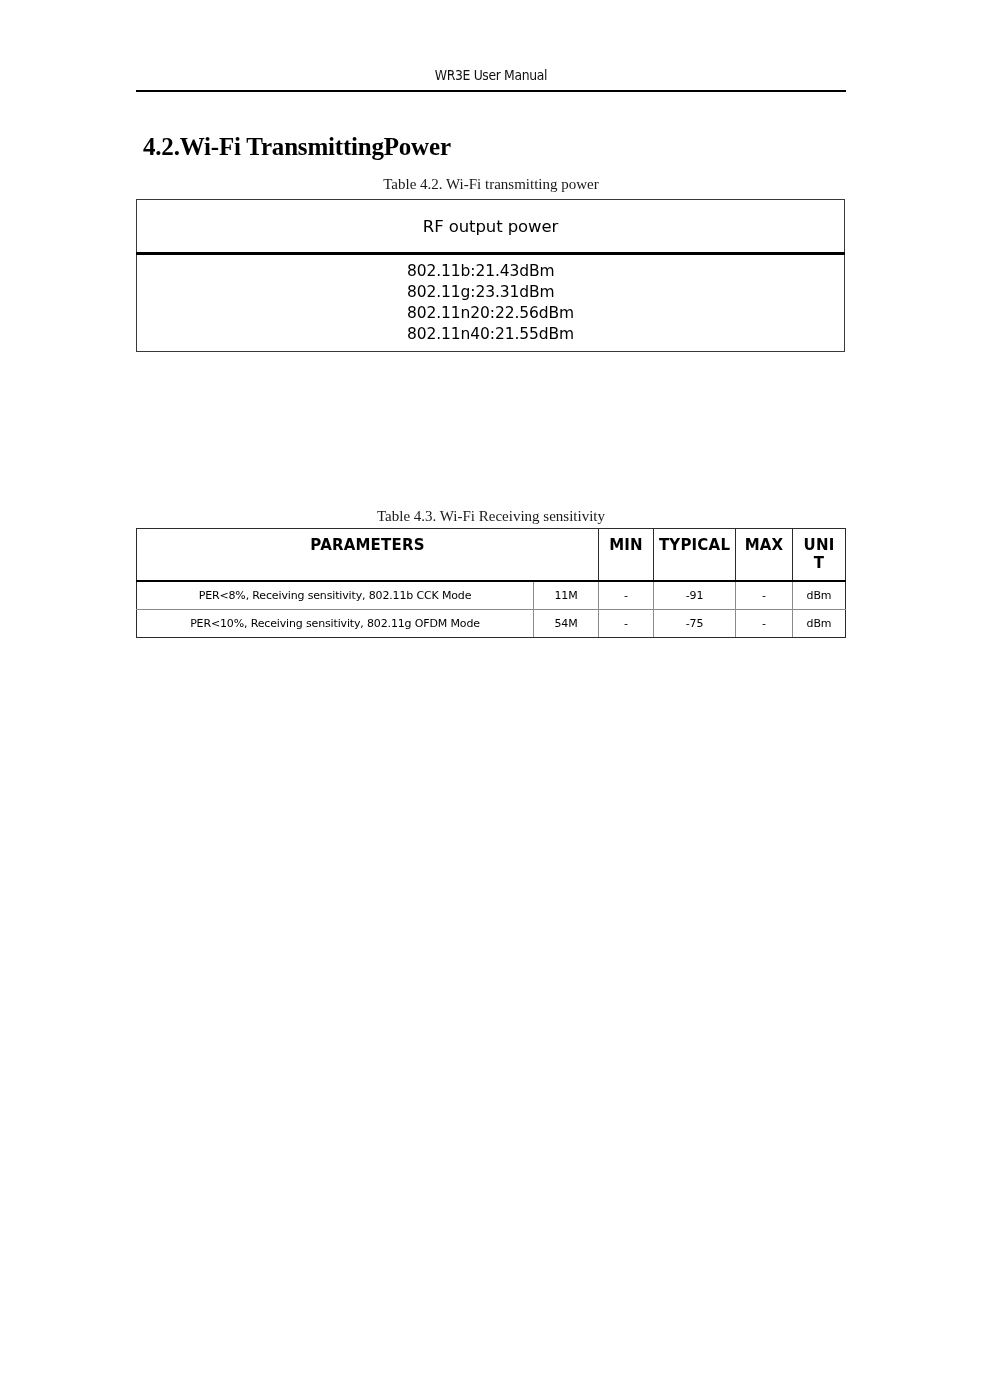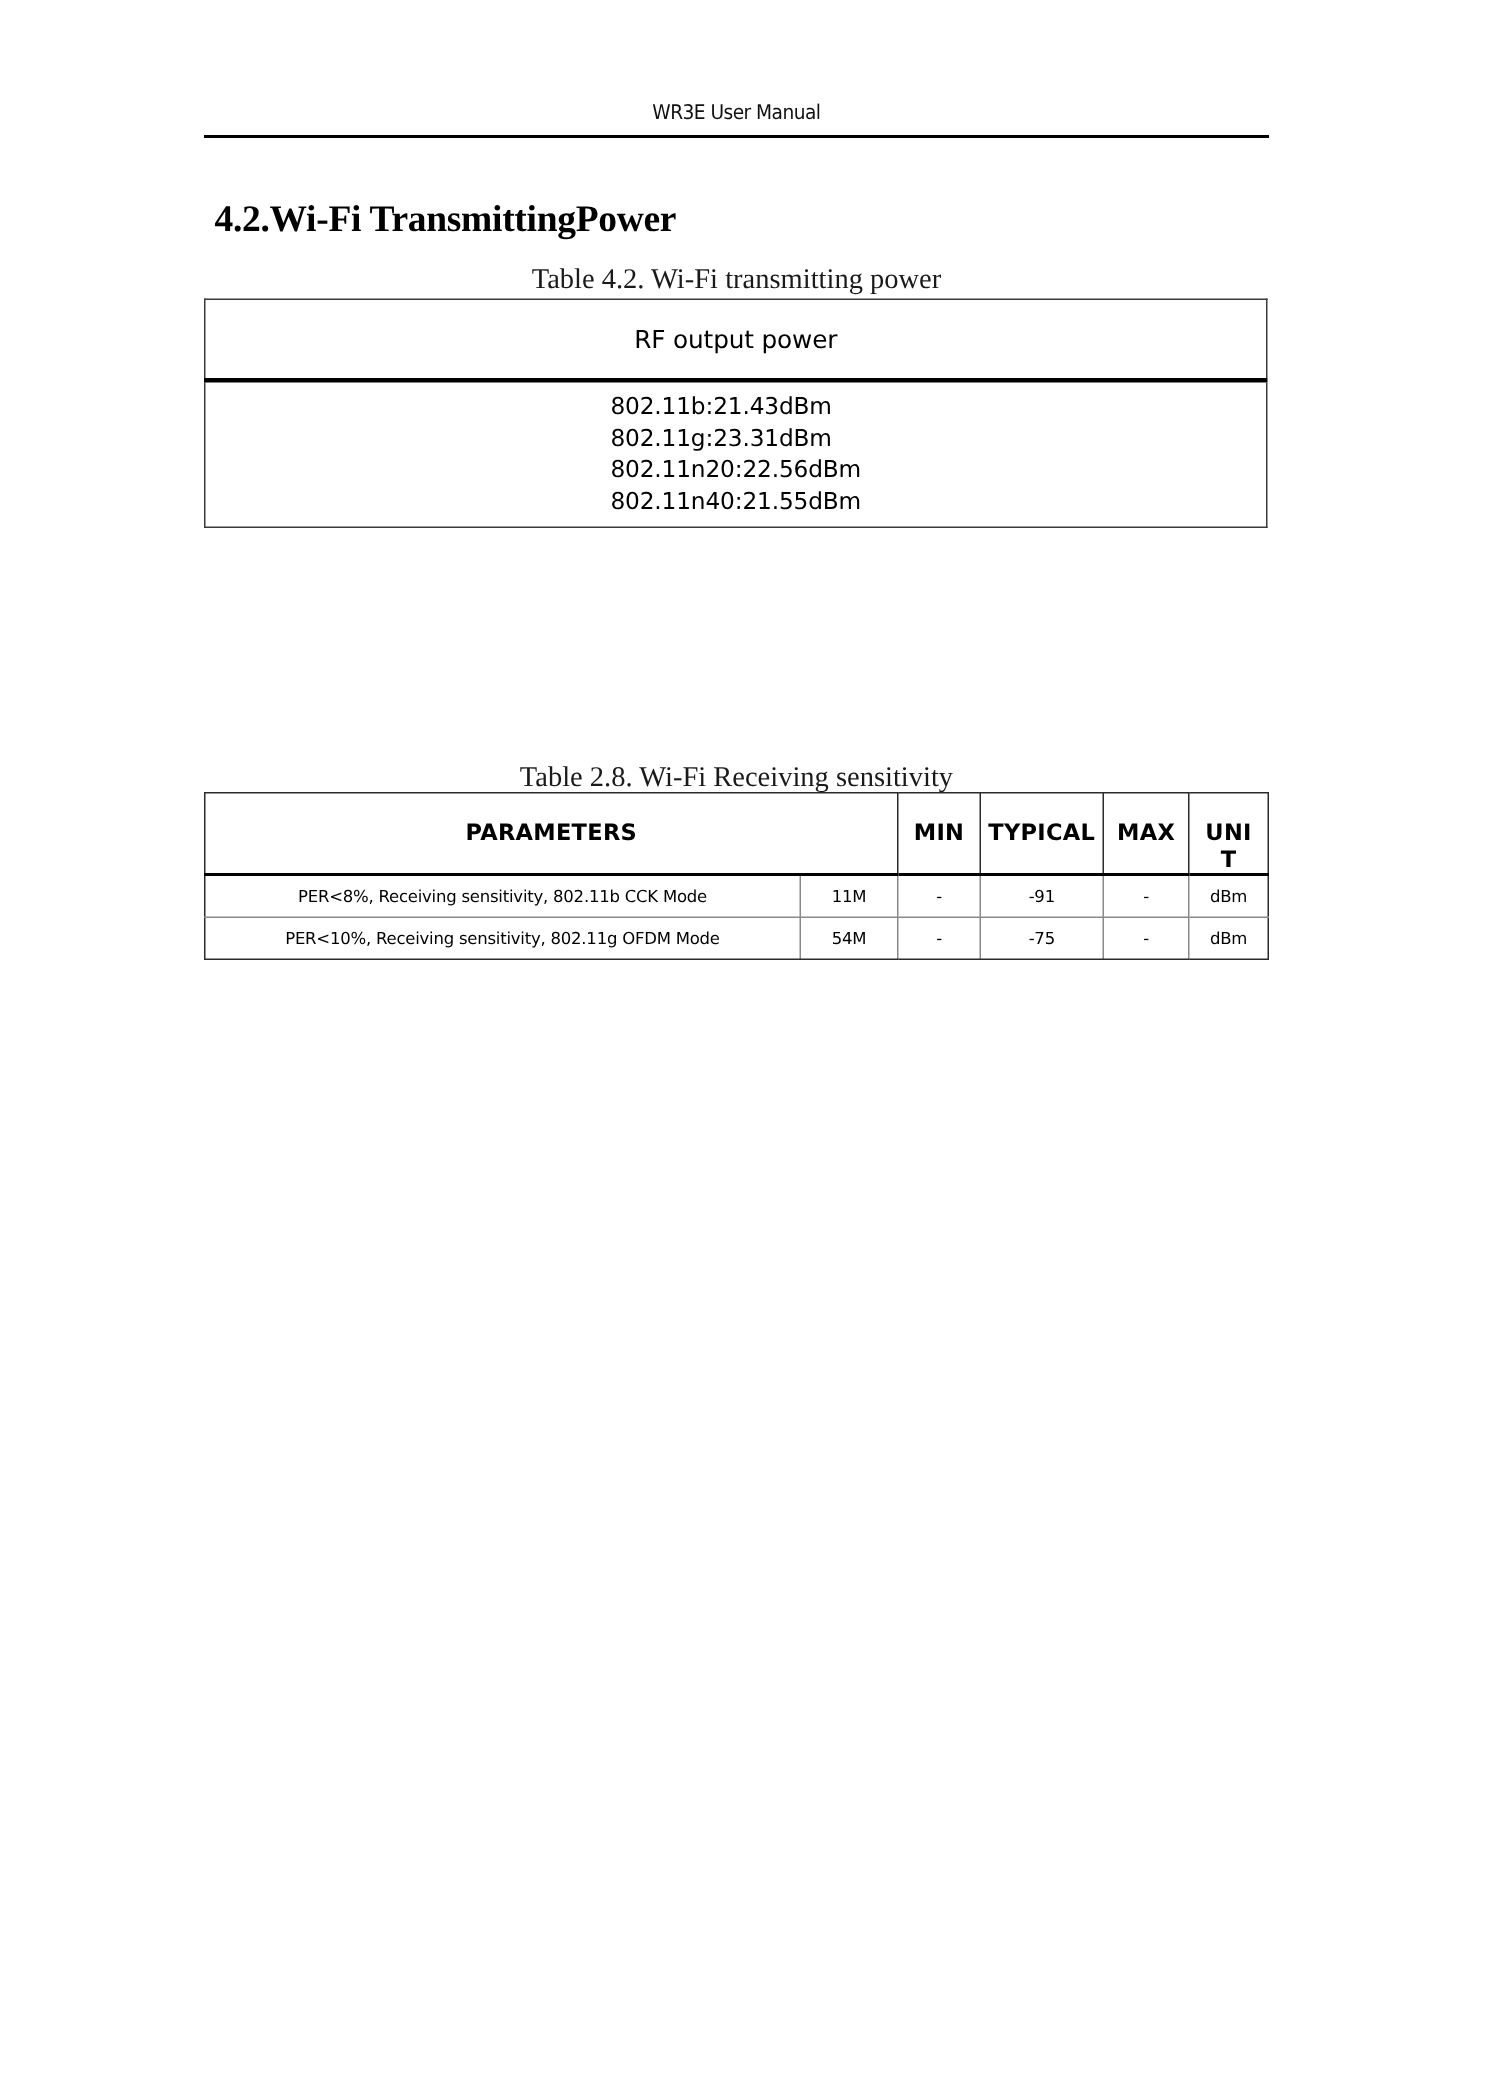--- a/index.html
+++ b/index.html
@@ -64,21 +64,21 @@
   #heading-42 { left: 143px; top: 133px; }
   #heading-43 { left: 143px; top: 459px; }
 
   
   .table-caption {
     position: absolute;
     width: 710px;
     left: 136px;
     text-align: center;
     font-family: "Liberation Serif", serif;
-    font-size: 19px;
+    font-size: 15px;
     color: #1a1a1a;
   }
   #caption-42 { top: 176px; }
   #caption-43 { top: 508px; }
 
   
   .doc-table {
     position: absolute;
     left: 136px;
     width: 709px;
@@ -124,21 +124,21 @@
   #table-43 { top: 528px; }
   #table-43 th {
     border: 1.2px solid #2b2b2b;
     border-bottom: 2.4px solid #000000;
     text-align: center;
     vertical-align: top;
     font-weight: bold;
     font-size: 15px;
     letter-spacing: 0.2px;
     height: 52px;
-    padding-top: 17px;
+    padding-top: 7px;
     box-sizing: border-box;
   }
   #table-43 td {
     border: 1.2px solid #8a8a8a;
     text-align: center;
     vertical-align: middle;
     height: 27px;
     font-size: 11px;
     letter-spacing: -0.15px;
     white-space: nowrap;
@@ -175,21 +175,21 @@
             <div>802.11g:23.31dBm</div>
             <div>802.11n20:22.56dBm</div>
             <div>802.11n40:21.55dBm</div>
           </div>
         </td>
       </tr>
     </tbody>
   </table>
 
 
-  <div class="table-caption" id="caption-43">Table 2.8. Wi-Fi Receiving sensitivity</div>
+  <div class="table-caption" id="caption-43">Table 4.3. Wi-Fi Receiving sensitivity</div>
 
   <table class="doc-table" id="table-43">
     <colgroup>
       <col style="width:397px">
       <col style="width:65px">
       <col style="width:55px">
       <col style="width:82px">
       <col style="width:57px">
       <col style="width:53px">
     </colgroup>

